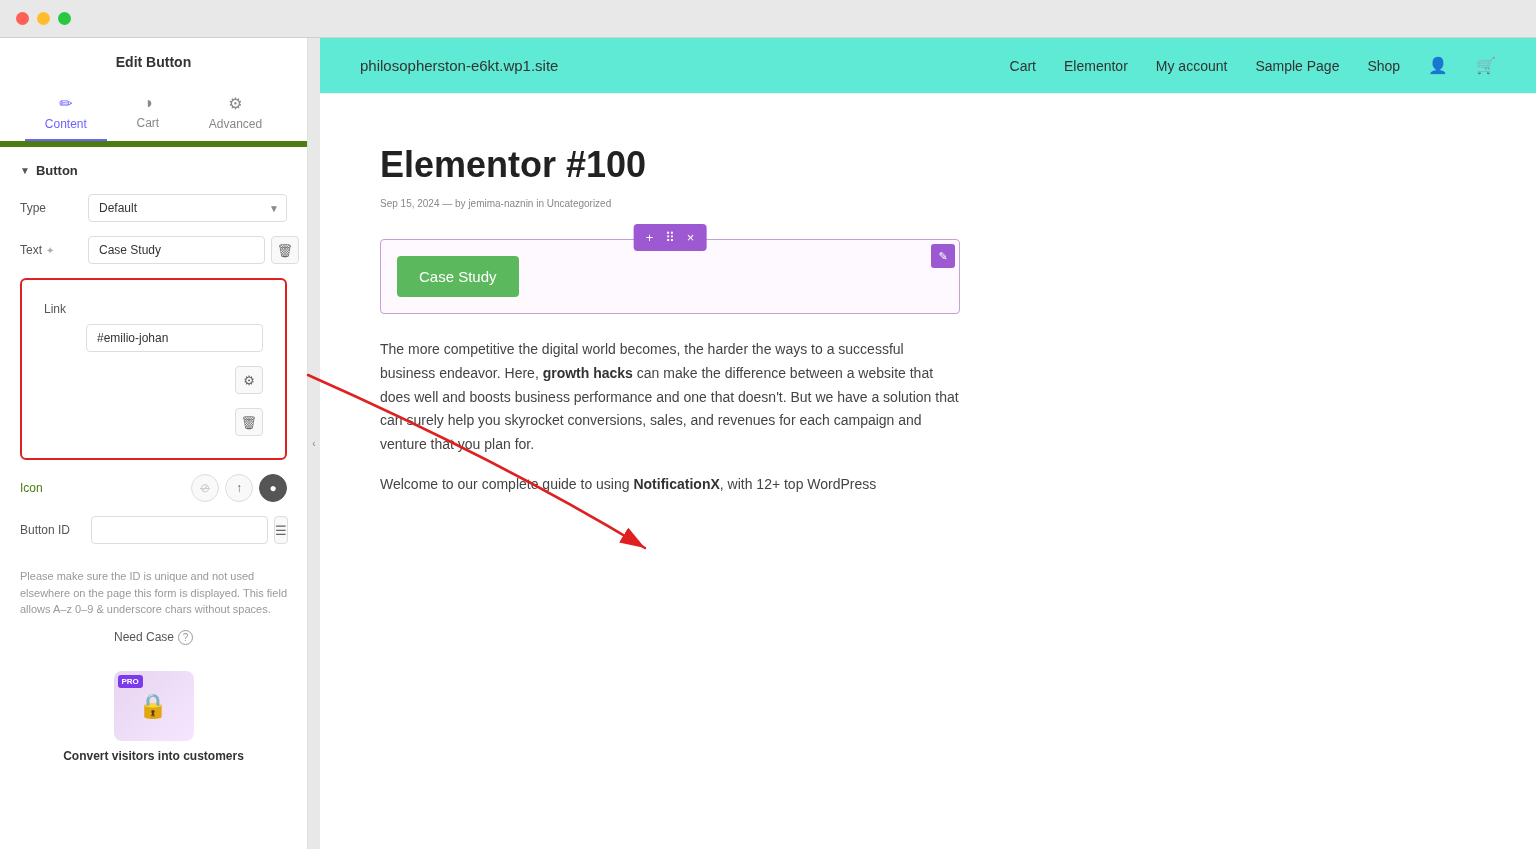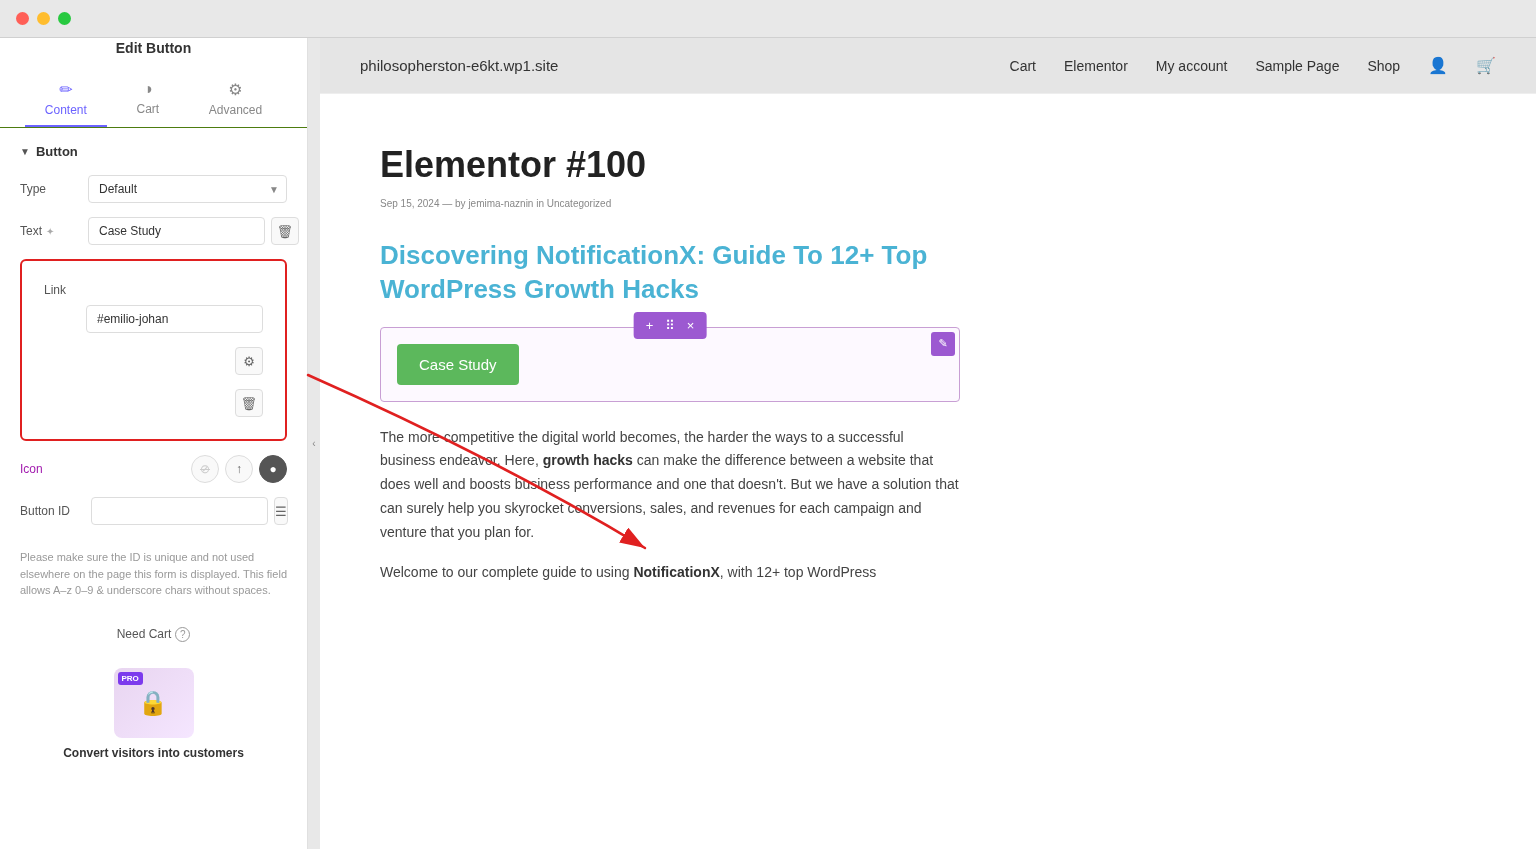--- a/index.html
+++ b/index.html
@@ -35,22 +35,22 @@
       width: 308px;
       background: #fff;
       border-right: 1px solid #e0e0e0;
       display: flex;
       flex-direction: column;
       flex-shrink: 0;
       overflow-y: auto;
     }
 
     .panel-header {
-      padding: 2px 20px 0;
-      border-bottom: 1px solid #4d7c0f;
+      padding: 16px 20px 0;
+      border-bottom: 6px solid #4d7c0f;
     }
     .panel-title {
       font-size: 14px;
       font-weight: 600;
       color: #333;
       text-align: center;
       padding-bottom: 12px;
     }
     .panel-tabs {
       display: flex;
@@ -191,21 +191,21 @@
     }
 
     .icon-row {
       display: flex;
       align-items: center;
       margin-bottom: 14px;
     }
     .icon-label {
       width: 60px;
       font-size: 12px;
-      color: #a21caf;
+      color: #4d7c0f;
       flex-shrink: 0;
     }
     .icon-btns {
       display: flex;
       gap: 6px;
       margin-left: auto;
     }
     .icon-circle {
       width: 28px;
       height: 28px;
@@ -238,21 +238,21 @@
       padding: 6px 10px;
       border: 1px solid #ddd;
       border-radius: 4px;
       font-size: 12px;
     }
 
     .help-text {
       font-size: 11px;
       color: #999;
       line-height: 1.5;
-      margin-bottom: 28px;
+      margin-bottom: 12px;
     }
 
     .need-help {
       text-align: center;
       font-size: 12px;
       color: #555;
       display: flex;
       align-items: center;
       justify-content: center;
       gap: 4px;
@@ -327,21 +327,21 @@
       display: flex;
       flex-direction: column;
     }
 
     
     .site-header {
       display: flex;
       align-items: center;
       padding: 18px 40px;
       border-bottom: 1px solid #eee;
-      background: #e5e5e5;
+      background: #5eead4;
     }
     .site-logo {
       font-size: 15px;
       font-weight: 500;
       color: #333;
       flex: 1;
     }
     .site-nav {
       display: flex;
       align-items: center;
@@ -540,21 +540,21 @@
 
       <div class="button-id-row">
         <div class="button-id-label">Button ID</div>
         <input type="text" class="button-id-input" value="" style="">
         <div class="icon-btn">☰</div>
       </div>
 
       <div class="help-text">Please make sure the ID is unique and not used elsewhere on the page this form is displayed. This field allows A–z  0–9 &amp; underscore chars without spaces.</div>
 
       <div class="need-help">
-        <span>Need Cart</span>
+        <span>Need Case</span>
         <div class="help-circle">?</div>
       </div>
 
       <div class="pro-banner">
         <div class="pro-image">
           <span class="pro-badge">PRO</span>
           🔒
         </div>
         <div class="pro-text">Convert visitors into customers</div>
       </div>
@@ -578,21 +578,20 @@
         <a class="nav-link">Shop</a>
         <span class="nav-icon">👤</span>
         <span class="nav-icon">🛒</span>
       </nav>
     </div>
 
     <div class="main-content">
       <h1 class="post-title">Elementor #100</h1>
       <div class="post-meta">Sep 15, 2024 — by jemima-naznin in Uncategorized</div>
 
-      <h2 class="post-heading">Discovering NotificationX: Guide To 12+ Top WordPress Growth Hacks</h2>
 
       <div class="button-widget-area">
         <div class="widget-toolbar">
           <span class="widget-tool-btn">+</span>
           <span class="widget-tool-btn">⠿</span>
           <span class="widget-tool-btn">×</span>
         </div>
         <button class="case-study-btn">Case Study</button>
         <div class="widget-edit-btn">✎</div>
       </div>

